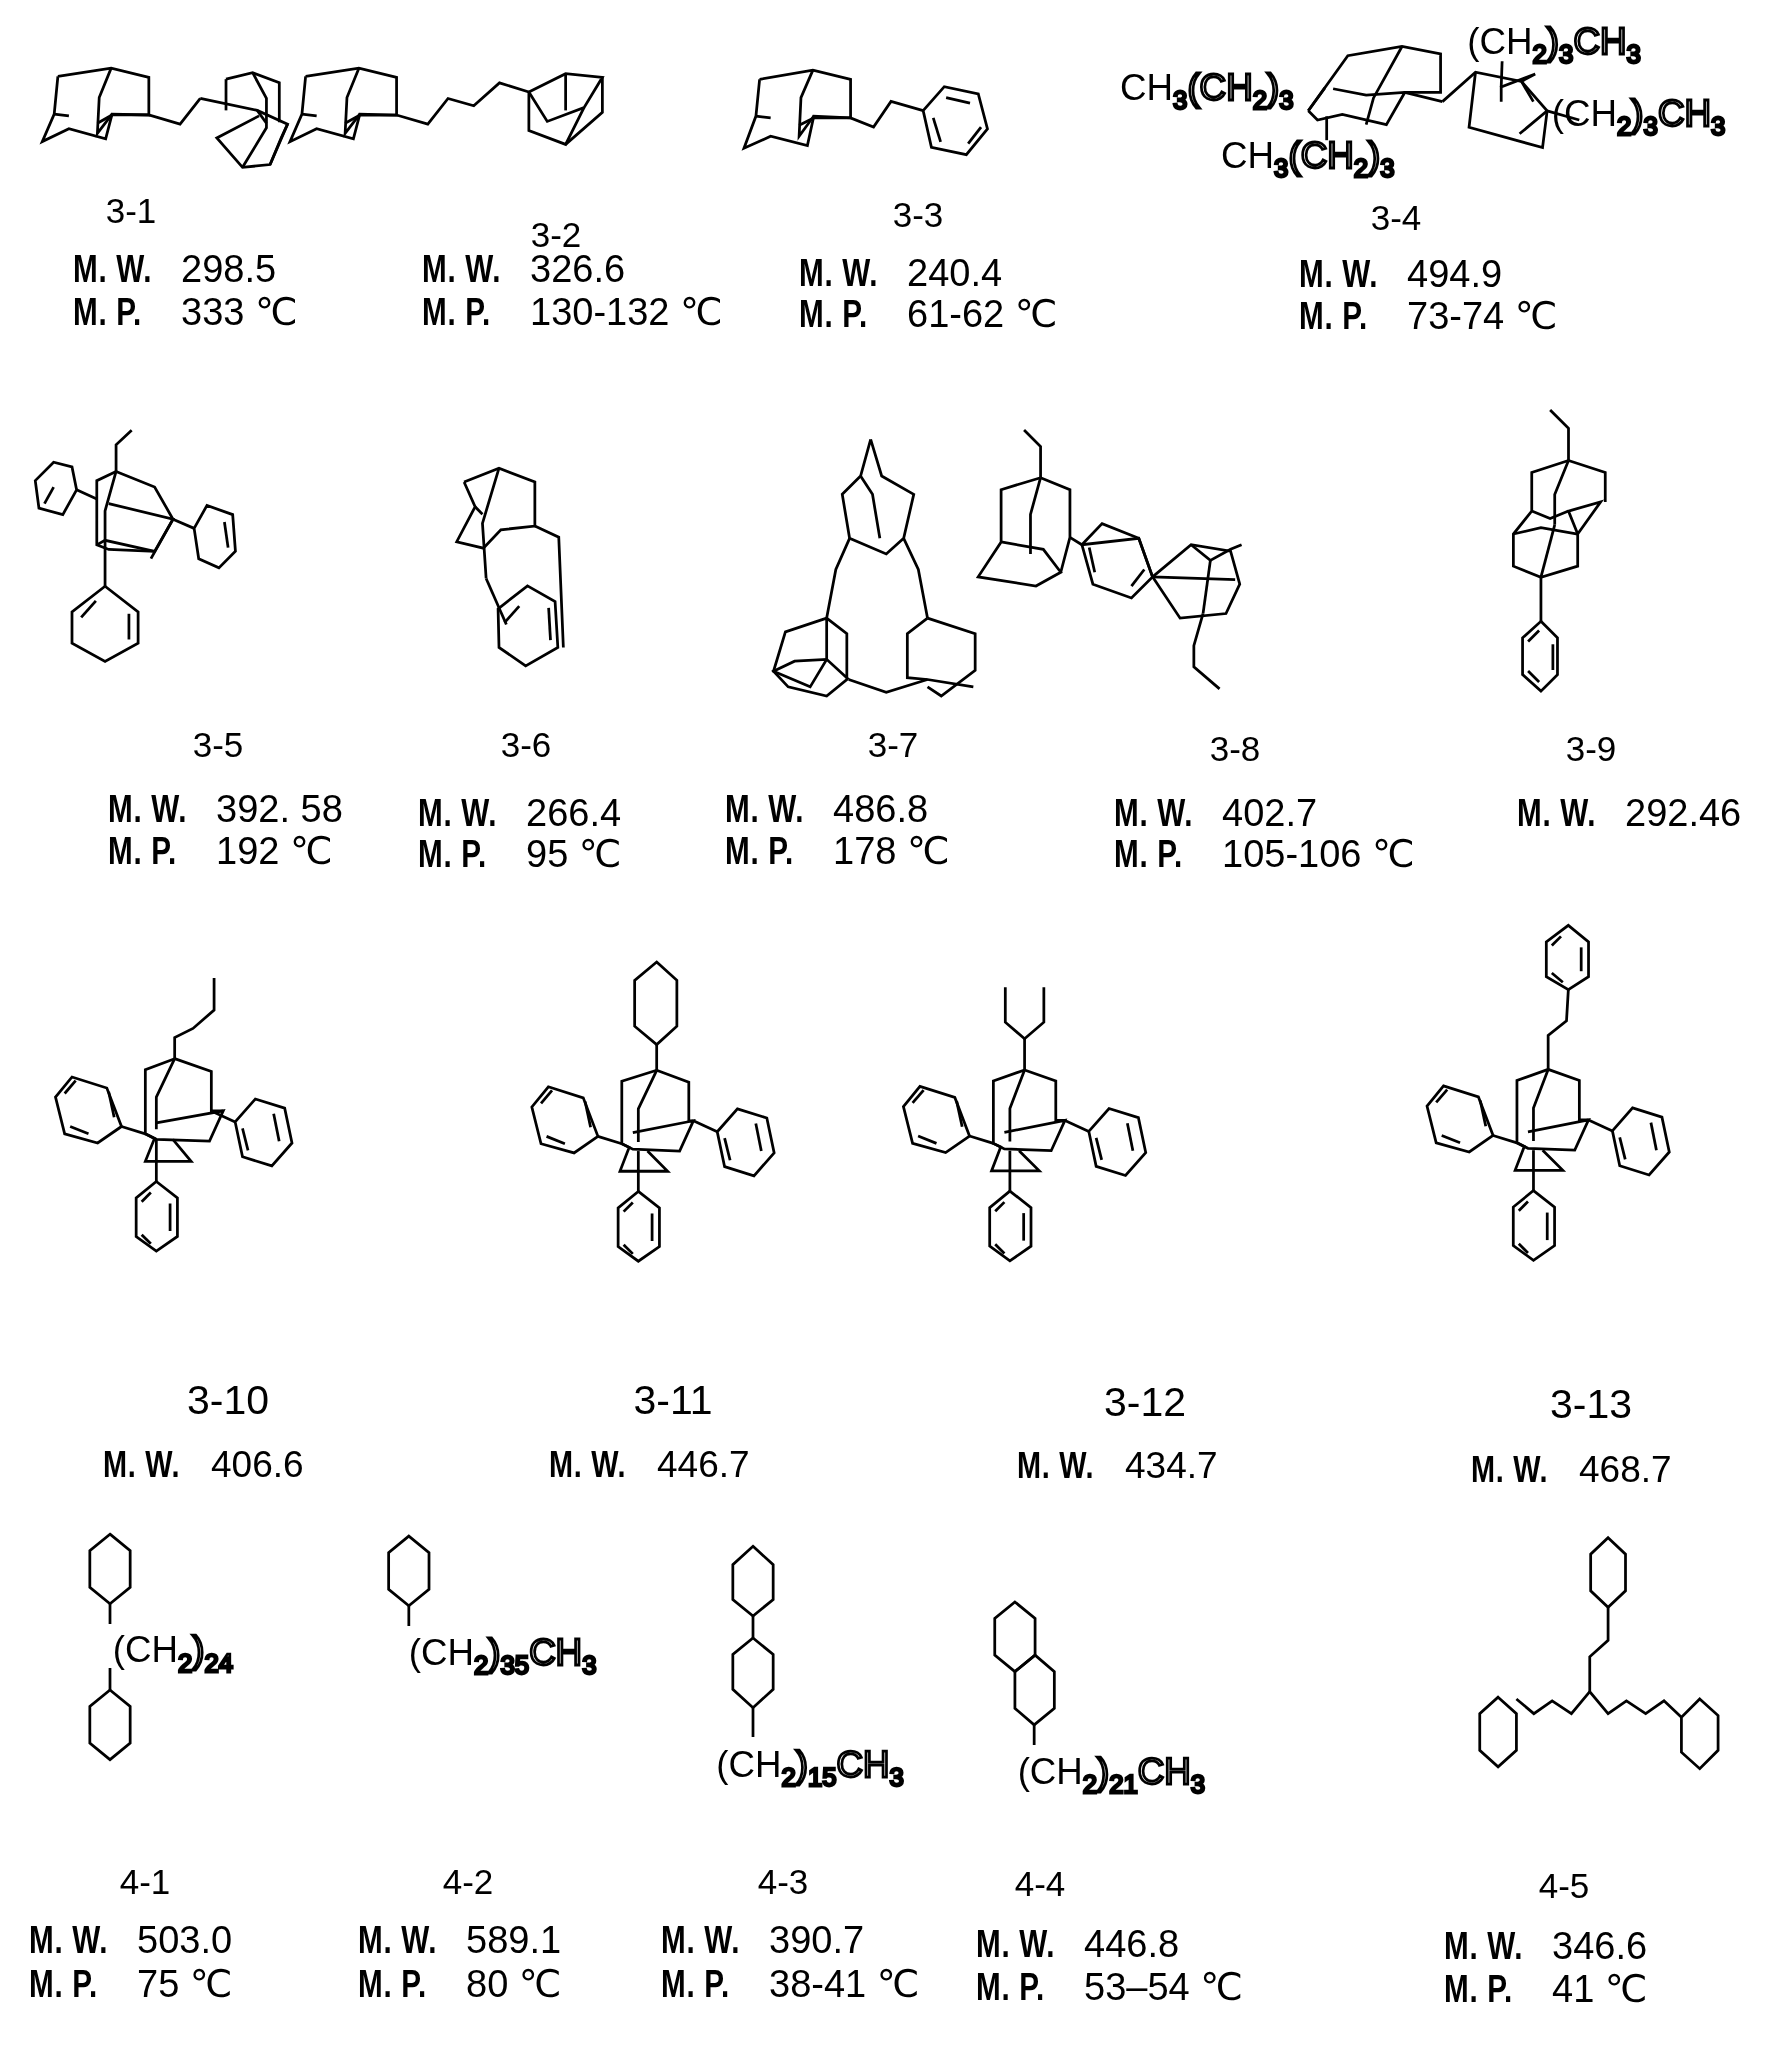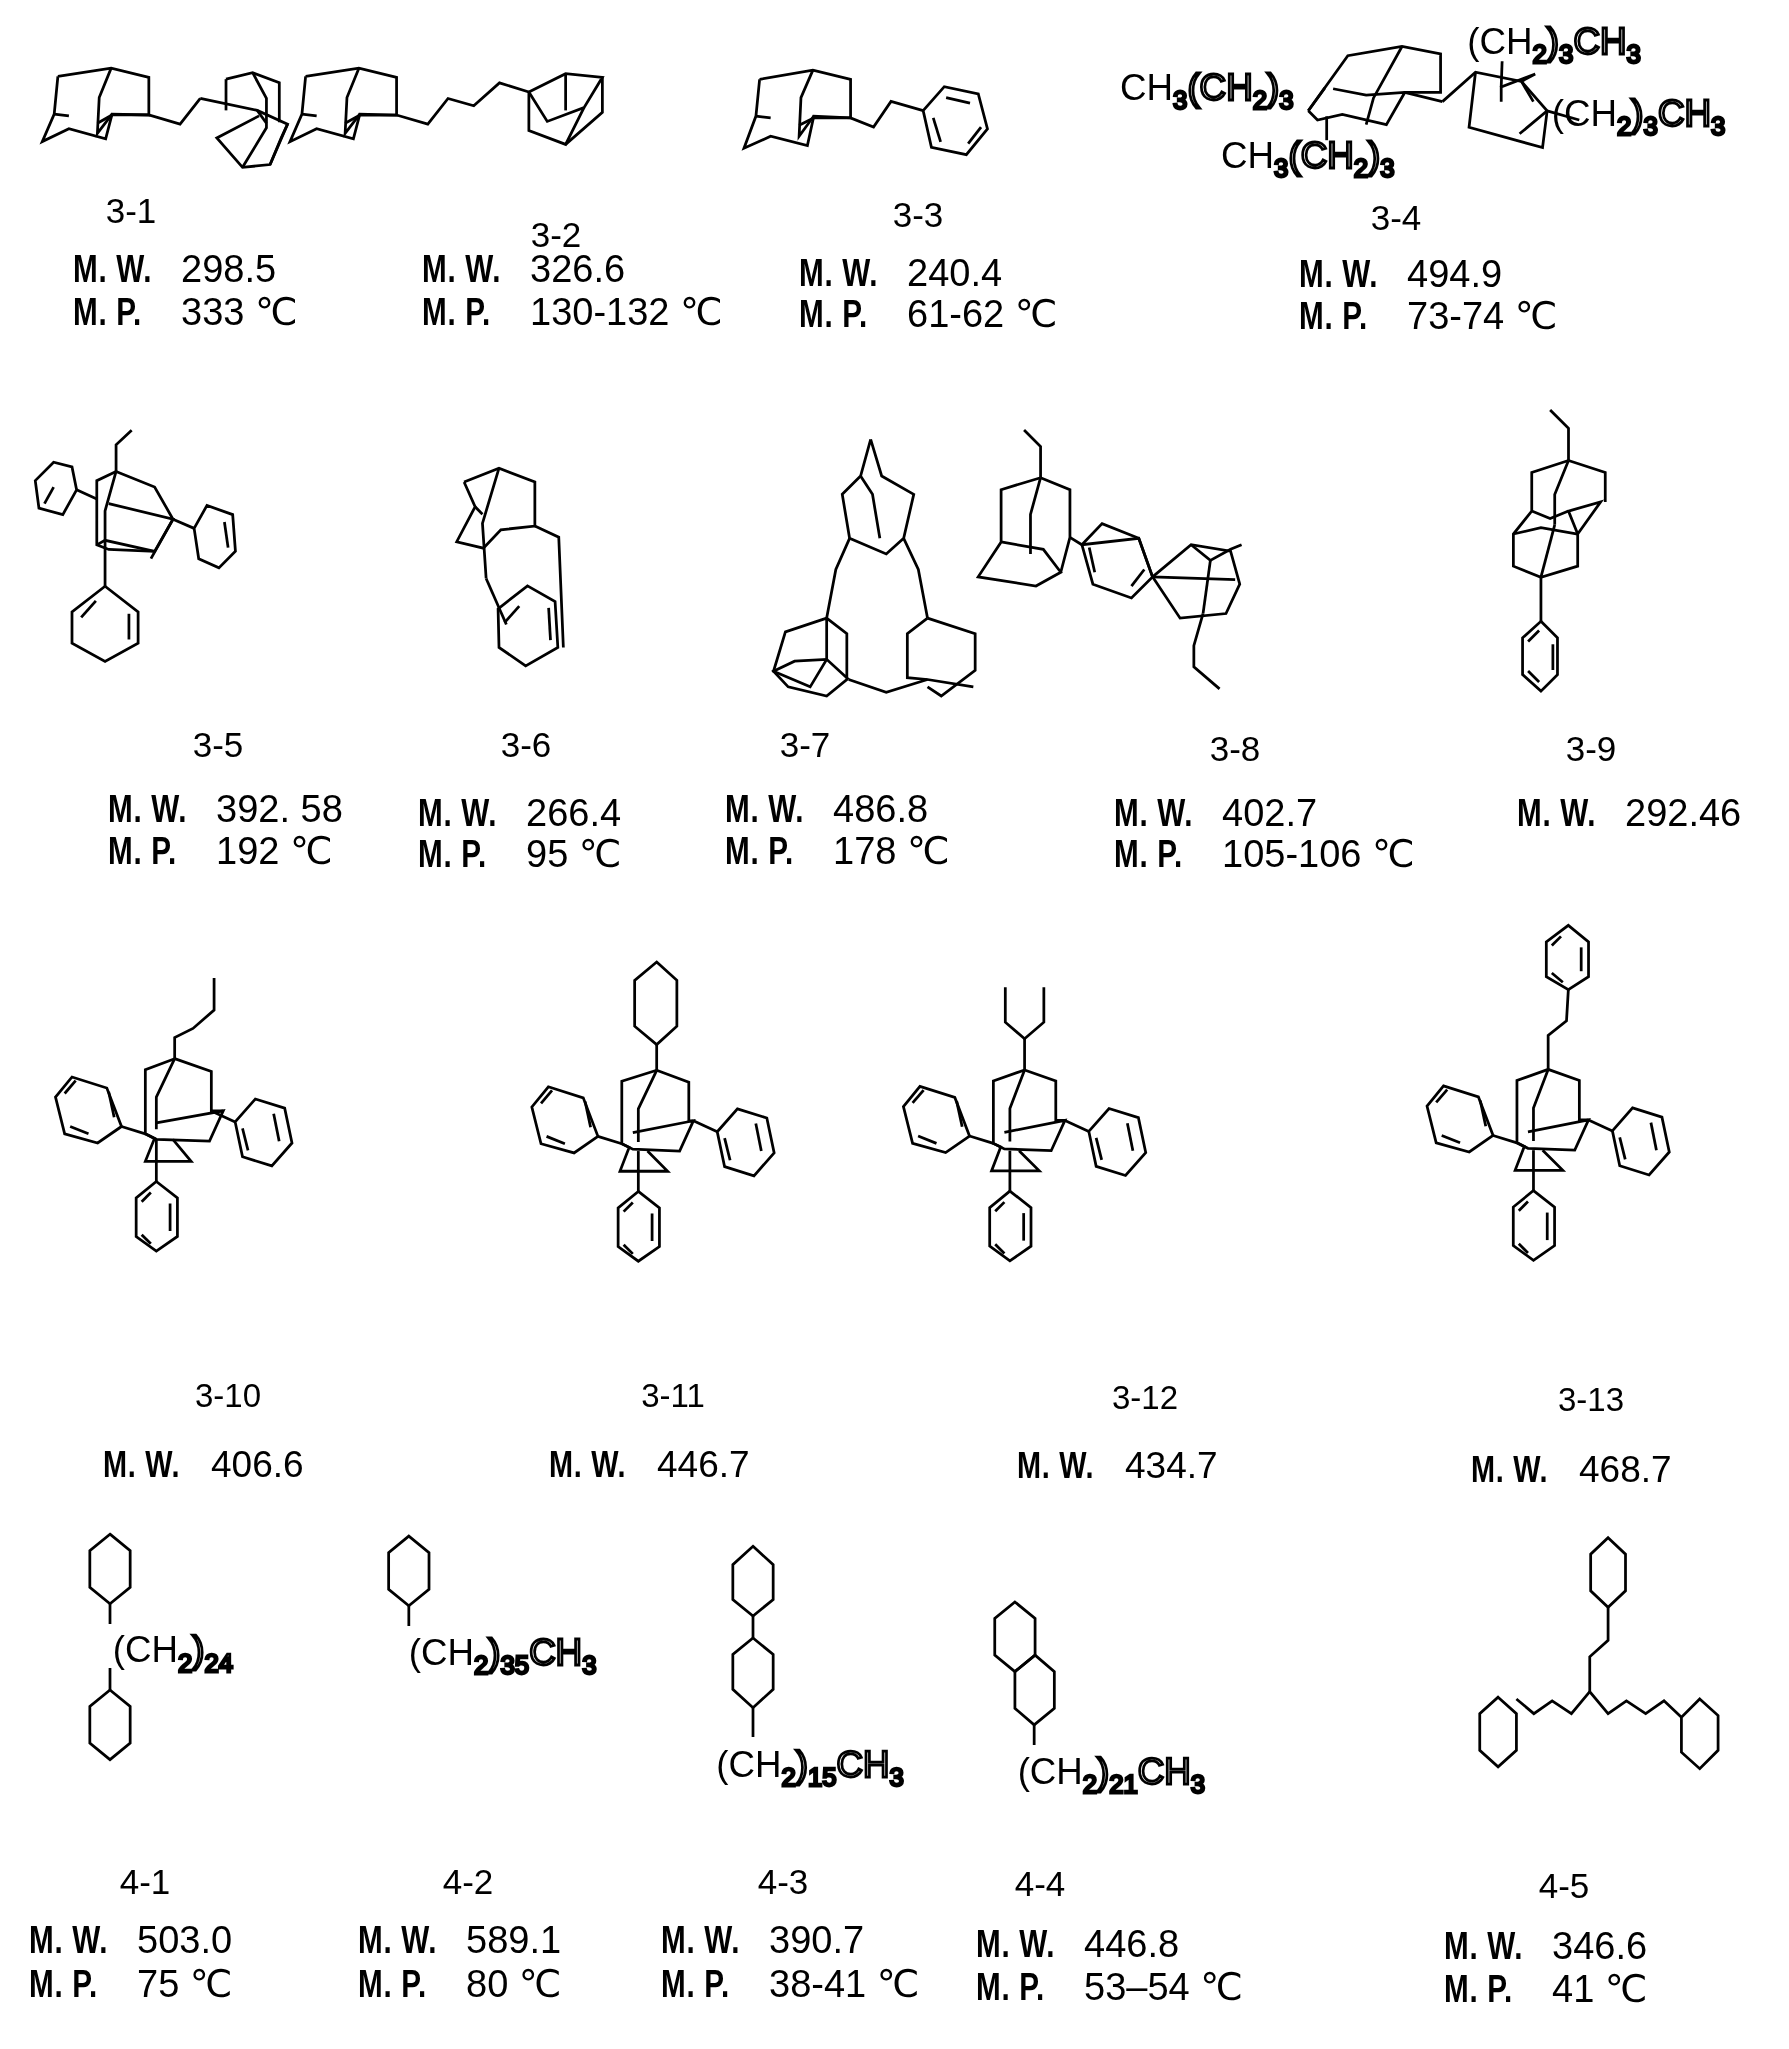--- a/index.html
+++ b/index.html
@@ -4,21 +4,21 @@
 <style>
   html, body { margin:0; padding:0; background:#ffffff; }
   body { width:1790px; height:2050px; position:relative; overflow:hidden;
          font-family:"Liberation Sans", "DejaVu Sans", sans-serif; color:#000; }
   .cmpd { position:absolute; }
   .cmpd svg { position:absolute; overflow:visible; }
   .cmpd svg * { fill:none; stroke:#000; stroke-width:3; stroke-linejoin:miter; }
   .cmpd svg text { fill:#000; stroke:none; font-family:"Liberation Sans", sans-serif; font-size:40px; }
   .cmpd svg text .sub { font-size:28px; }
   .label { position:absolute; font-size:35px; font-weight:normal; text-align:center; transform:translateX(-50%); white-space:nowrap; }
-  .big .label { font-size:33px; }
+  .big .label { font-size:41px; }
   .prop { position:absolute; font-size:38px; white-space:nowrap; }
   .prop .k { display:inline-block; width:108px; font-family:"Liberation Sans Narrow","Liberation Sans", sans-serif;
              transform:scaleX(0.78); transform-origin:left center; font-weight:bold; letter-spacing:0.9px; }
   .prop .v { display:inline-block; }
 </style>
 </head>
 <body>
 
 <div class="cmpd" style="left:0;top:0;width:441px;height:349px;">
   <svg width="441" height="184" style="left:0;top:0;" viewBox="0 0 480 200">
@@ -131,21 +131,21 @@
     <polyline points="148,0 137,40 117,60 125,108 165,125 184,108 195,60 160,40 148,0"></polyline>
     <polyline points="137,40 150,60 158,108"></polyline>
     <polyline points="125,108 110,142 100,195"></polyline>
       <polyline points="184,108 200,142 210,195"></polyline>
     <polyline points="100,195 55,210 42,253 82,270 100,240 100,195"></polyline>
     <polyline points="100,195 122,212 122,262 100,280 58,270 42,253 65,242 100,240 124,262"></polyline>
     <polyline points="124,262 165,276 210,262"></polyline>
     <polyline points="210,195 262,212 262,252 225,280 210,270"></polyline>
       <polyline points="210,195 188,212 188,260 210,262 260,270"></polyline>
   </svg>
-  <div class="label" style="left:805px;top:725px;">3-7</div>
+  <div class="label" style="left:893px;top:725px;">3-7</div>
   <div class="prop" style="left:725px;top:788px;"><span class="k">M. W.</span><span class="v">486.8</span></div>
   <div class="prop" style="left:725px;top:829px;"><span class="k">M. P.</span><span class="v">178 ℃</span></div>
 
   <svg width="331" height="257" style="left:1010px;top:430px;" viewBox="0 0 360 280">
     <polyline points="15,0 33,18 33,52"></polyline>
     <polyline points="33,52 -10,65 -10,122 -35,160 28,170 55,155 36,130 -10,122"></polyline>
     <polyline points="33,52 65,65 65,117 55,155"></polyline>
       <polyline points="33,52 22,92 22,135"></polyline>
     <polyline points="65,117 78,125 140,118 155,160 245,163"></polyline>
     <polygon points="78,125 100,102 140,118 155,160 132,183 90,168"></polygon>

